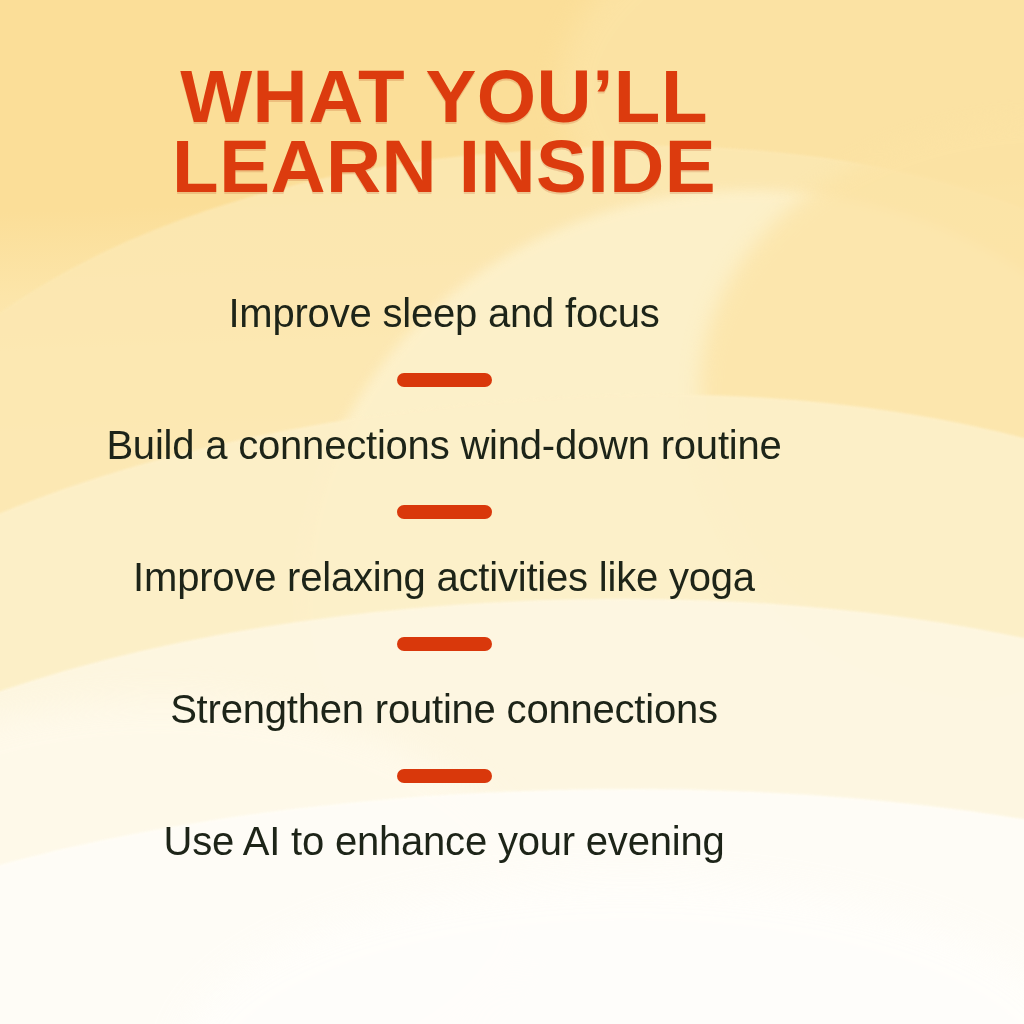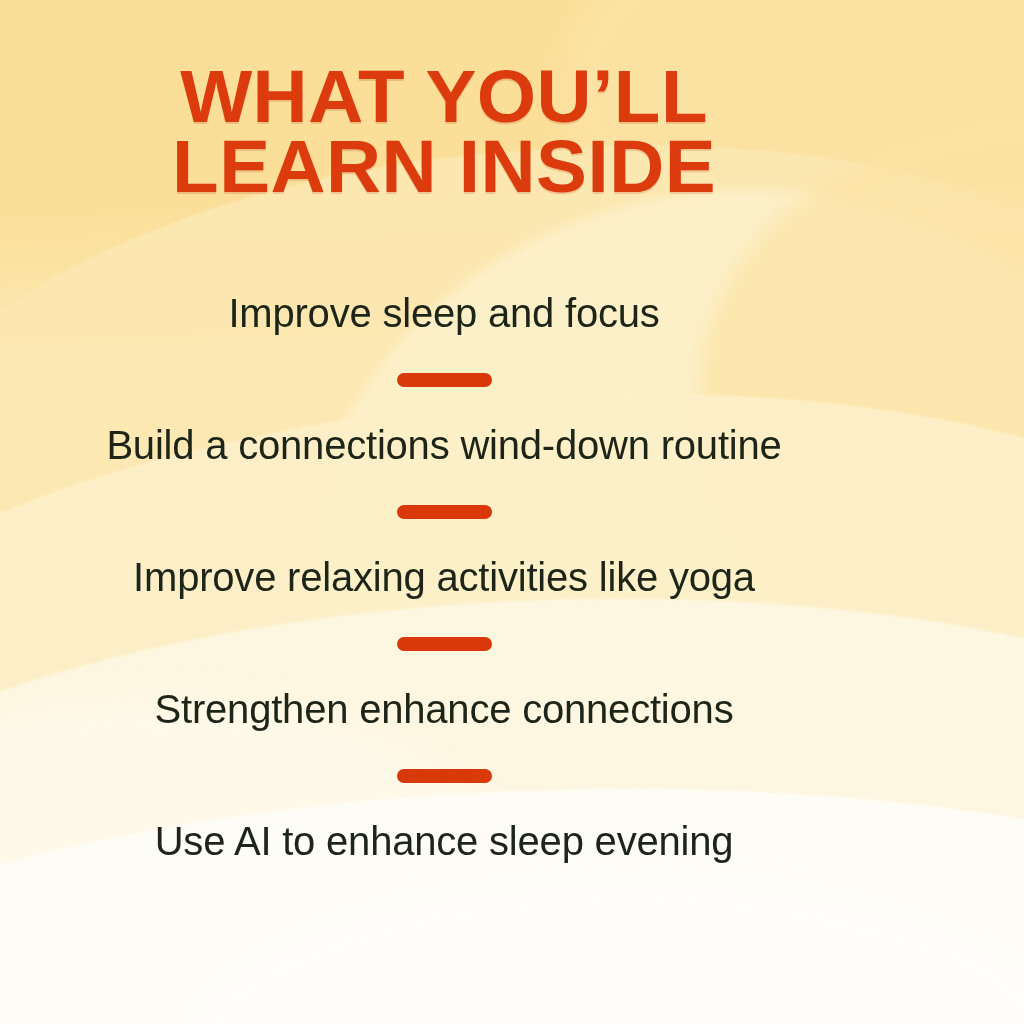--- a/index.html
+++ b/index.html
@@ -245,24 +245,24 @@
         <span class="benefit-text">Build a connections wind-down routine</span>
       </li>
       <li class="benefit-divider"></li>
 
       <li class="benefit-row">
         <span class="benefit-text">Improve relaxing activities like yoga</span>
       </li>
       <li class="benefit-divider"></li>
 
       <li class="benefit-row">
-        <span class="benefit-text">Strengthen enhance connections</span>
-      </li>
-      <li class="benefit-divider"></li>
-
-      <li class="benefit-row">
-        <span class="benefit-text">Use AI to enhance sleep evening</span>
+        <span class="benefit-text">Strengthen routine connections</span>
+      </li>
+      <li class="benefit-divider"></li>
+
+      <li class="benefit-row">
+        <span class="benefit-text">Use AI to enhance your evening</span>
       </li>
 
     </ul>
 
   </div>
 </div>
 
 </body></html>

